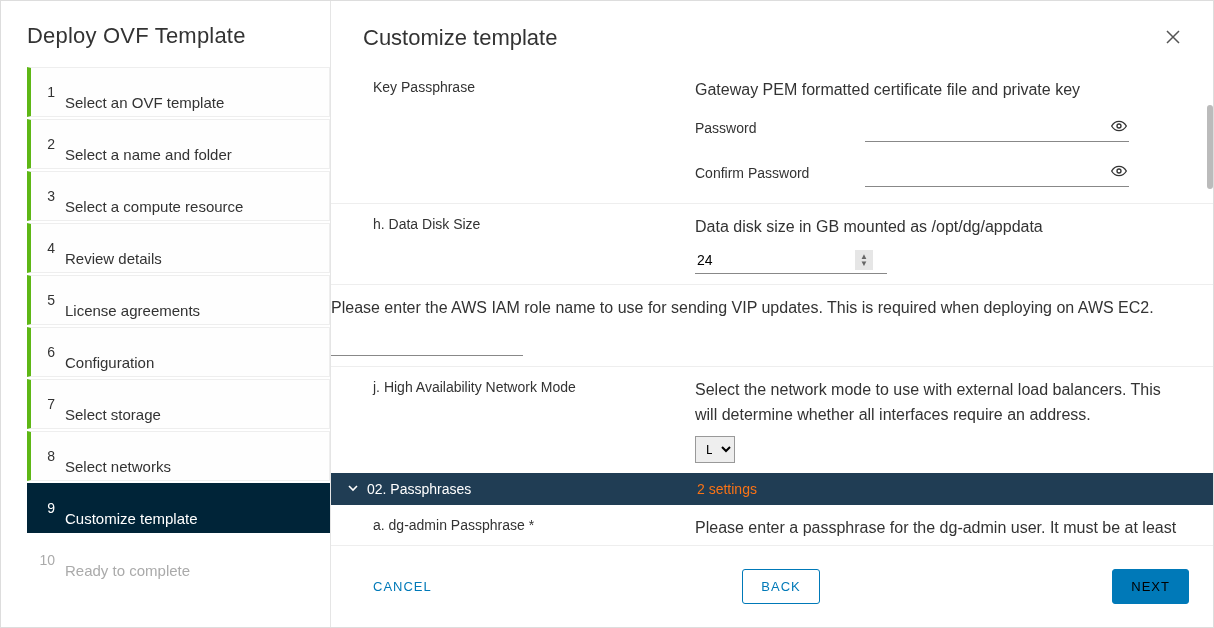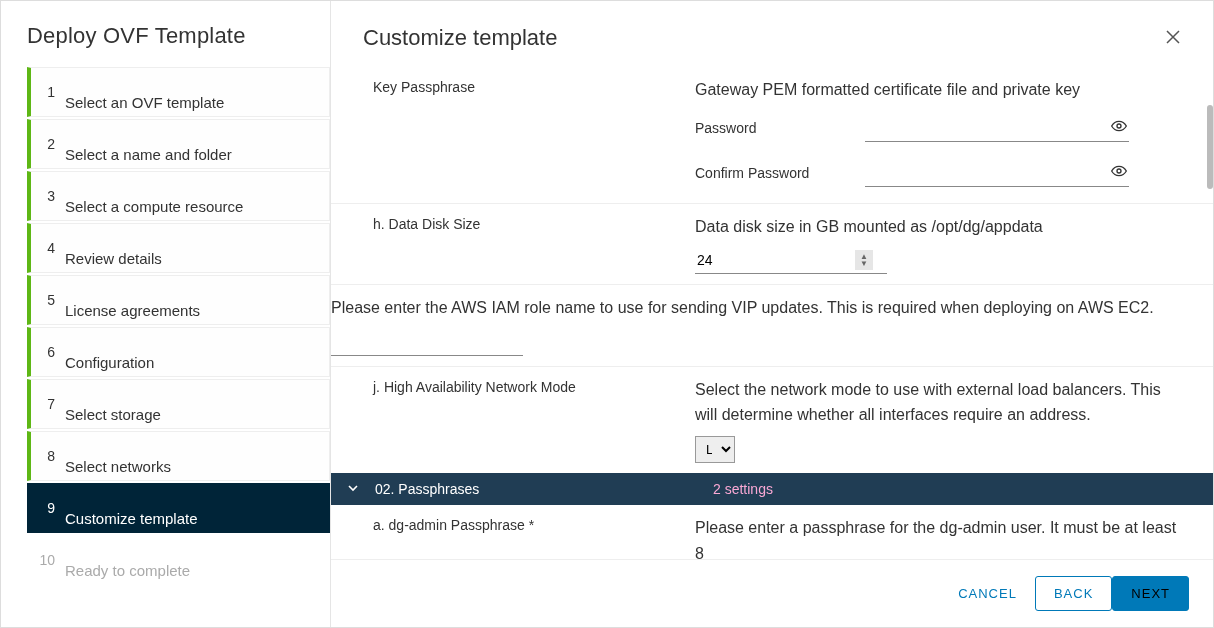--- a/index.html
+++ b/index.html
@@ -204,34 +204,34 @@
     font-size: 13px;
     width: 40px;
   }
   .section-header {
     background: #203d54;
     color: #fff;
     display: flex;
     align-items: center;
     padding: 8px 10px;
     font-size: 14px;
-    gap: 8px;
   }
   .chevron {
     margin-right: 8px;
     margin-left: 6px;
   }
   .chevron svg { width: 12px; height: 12px; }
   .sh-label { flex: 0 0 330px; }
-  .sh-count { color: #f9a8d4; }
+  .sh-count { color: #f97316; }
   .footer {
     border-top: 1px solid #eee;
-    padding: 16px 24px;
-    display: flex;
-    justify-content: flex-end;
+    padding: 23px 24px;
+    display: flex;
+    justify-content: space-between;
+    gap: 14px;
     align-items: center;
   }
   .btn {
     font-size: 13px;
     letter-spacing: 1px;
     padding: 9px 18px;
     cursor: pointer;
     border-radius: 3px;
   }
   .btn-link {

